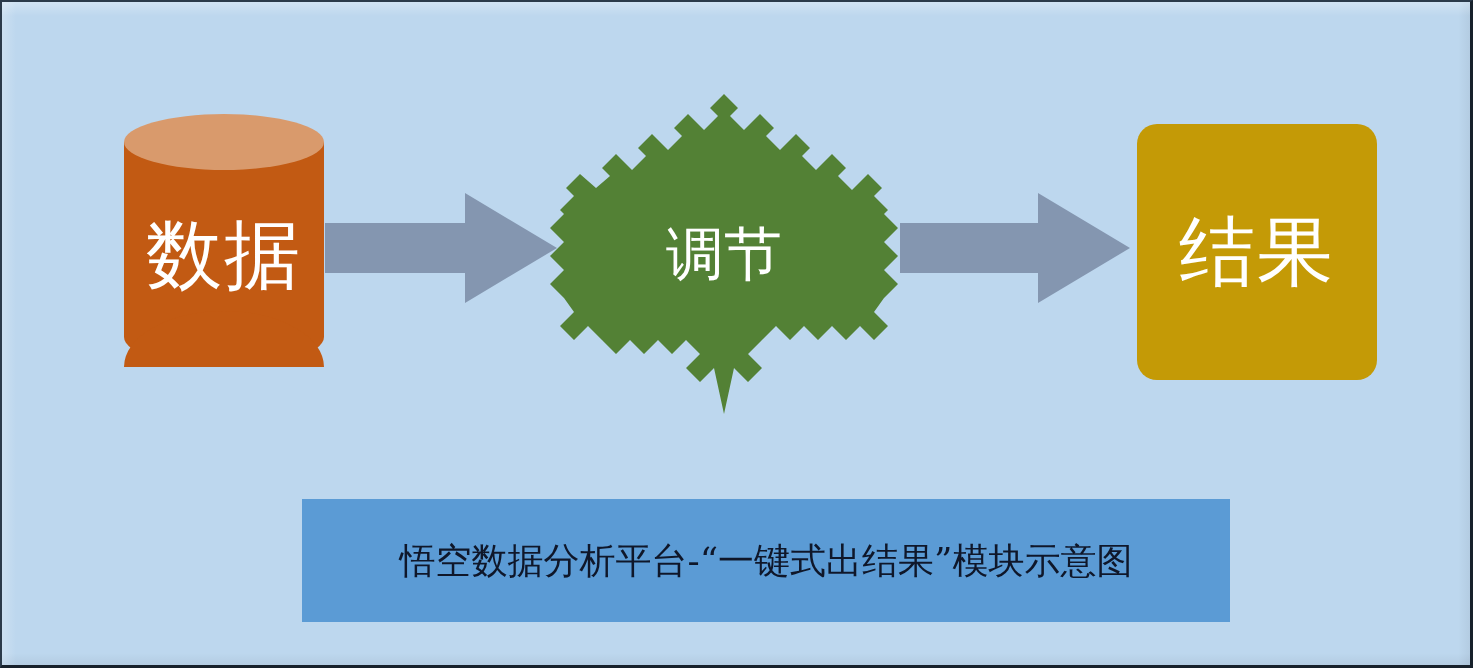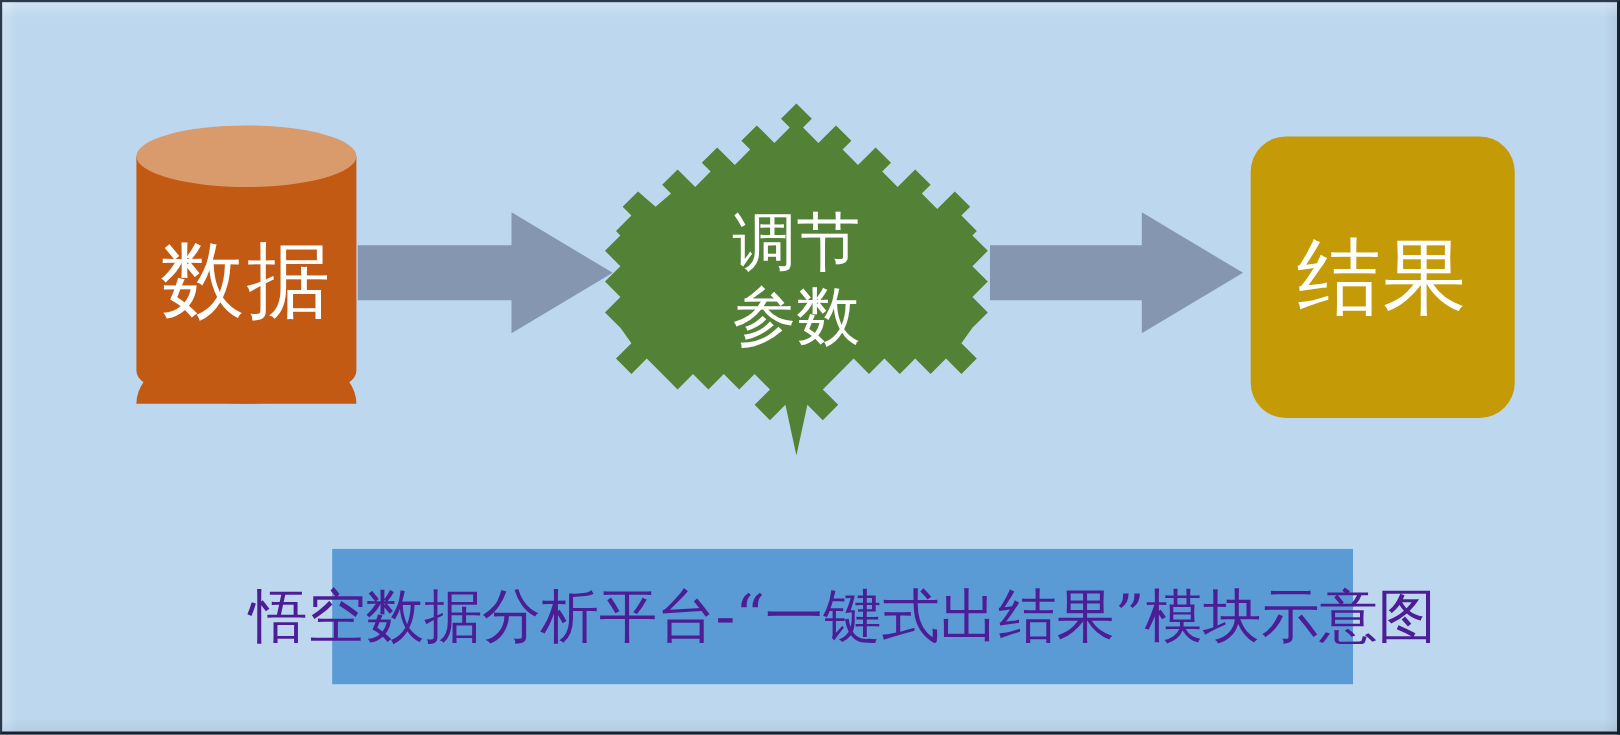--- a/index.html
+++ b/index.html
@@ -128,21 +128,21 @@
   }
 
   
   .result-box {
     position: absolute;
     left: 1135px;
     top: 122px;
     width: 240px;
     height: 256px;
     background: #c49a06;
-    border-radius: 32px;
+    border-radius: 20px;
     display: flex;
     align-items: center;
     justify-content: center;
   }
   .result-label {
     color: #ffffff;
     font-size: 76px;
     line-height: 1;
     letter-spacing: 2px;
     font-family: "DejaVu Serif", "Liberation Serif", serif;
@@ -155,22 +155,22 @@
     left: 300px;
     top: 497px;
     width: 928px;
     height: 123px;
     background: #5b9bd5;
     display: flex;
     align-items: center;
     justify-content: center;
   }
   .caption-text {
-    color: #4c1d95;
-    font-size: 53px;
+    color: #0f172a;
+    font-size: 36px;
     line-height: 1;
     letter-spacing: 0px;
     font-family: "DejaVu Serif", "Liberation Serif", serif;
     white-space: nowrap;
   }
 </style>
 </head>
 <body>
 
 <div id="canvas">
@@ -197,21 +197,20 @@
                 294,118 310,102 324,116 316,124 330,138 346,122 360,136 352,144 366,158 362,162
                 376,176 362,190 376,204 362,218 376,232 362,246 352,260 366,274 352,288 338,274
                 324,288 310,274 296,288 282,274 268,288 254,274 240,288 226,302 240,316 226,330
                 212,316 202,362 192,316 178,330 164,316 178,302 164,288 150,302 136,288 122,302
                 108,288 94,302 80,288 66,274 52,288 38,274 52,260 42,246 28,232 42,218 28,204
                 42,190 28,176 42,162 38,158 52,144 44,136 58,122 74,136 88,124 80,116 94,102
                 110,118 124,104 116,96 130,82 146,98 160,84 152,76 166,62 182,78 196,64 188,56"></polygon>
     </svg>
     <div class="diamond-label">
       <span>调节</span>
-      <span>参数</span>
     </div>
   </div>
 
   <div class="arrow" id="arrow-2">
     <svg viewBox="0 0 230 110" preserveAspectRatio="none" aria-hidden="true">
       <polygon points="0,30 138,30 138,0 230,55 138,110 138,80 0,80" fill="#8496b0"></polygon>
     </svg>
   </div>
 
   <div class="result-box">

